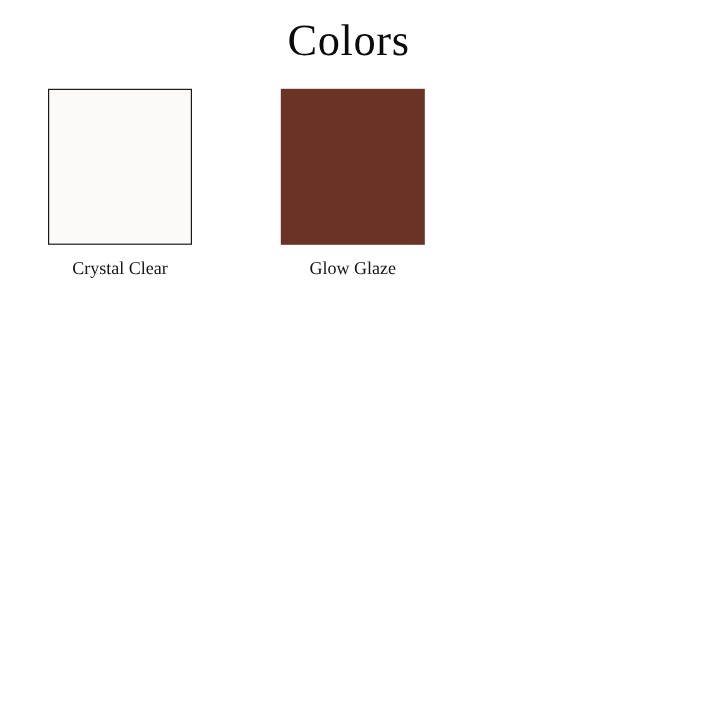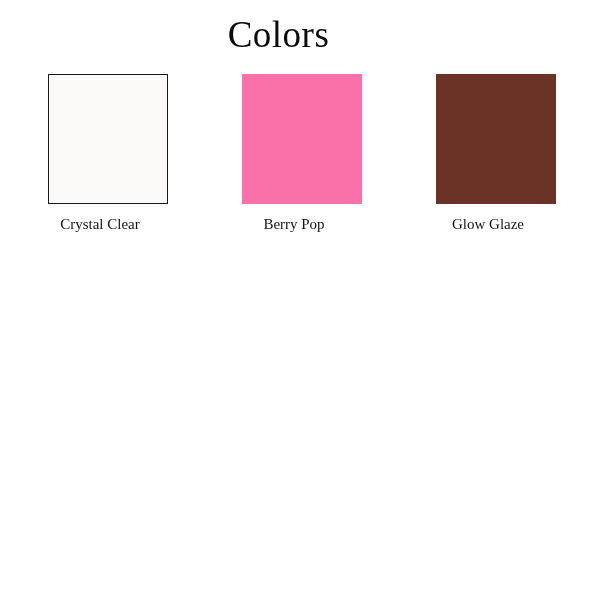--- a/index.html
+++ b/index.html
@@ -27,37 +27,39 @@
     top: 14px;
     left: 0;
     width: 557px;
     text-align: center;
     font-family: "Liberation Serif", "DejaVu Serif", serif;
     font-size: 37px;
     font-weight: 400;
     color: #0b0b0b;
     letter-spacing: 0.5px;
     line-height: 1.15;
+    padding-left: 12px;
   }
 
   .swatch-grid {
     position: absolute;
     top: 74px;
     left: 48px;
     width: 508px;
     display: grid;
     grid-template-columns: repeat(3, 120px);
     grid-column-gap: 74px;
     grid-row-gap: 14px;
   }
 
   .swatch-cell {
     width: 104px;
     display: flex;
     flex-direction: column;
+    align-items: center;
   }
 
   .swatch-chip {
     width: 120px;
     height: 130px;
     box-sizing: border-box;
     background: #ffffff;
   }
 
   .swatch-chip.bordered {
@@ -81,22 +83,18 @@
 <div class="page">
 
   <div class="palette-title">Colors</div>
 
   <div class="swatch-grid">
       <div class="swatch-cell">
         <div class="swatch-chip bordered" style="background: rgb(251, 250, 249); border-color: rgb(26, 26, 26);"></div>
         <div class="swatch-label">Crystal Clear</div>
       </div>
       <div class="swatch-cell">
-        <div class="swatch-chip" style="background: rgb(250, 113, 169);"></div>
-        <div class="swatch-label">Berry Pop</div>
-      </div>
-      <div class="swatch-cell">
         <div class="swatch-chip" style="background: rgb(107, 51, 38);"></div>
         <div class="swatch-label">Glow Glaze</div>
       </div>
     </div>
 
 </div>
 
 </body></html>

